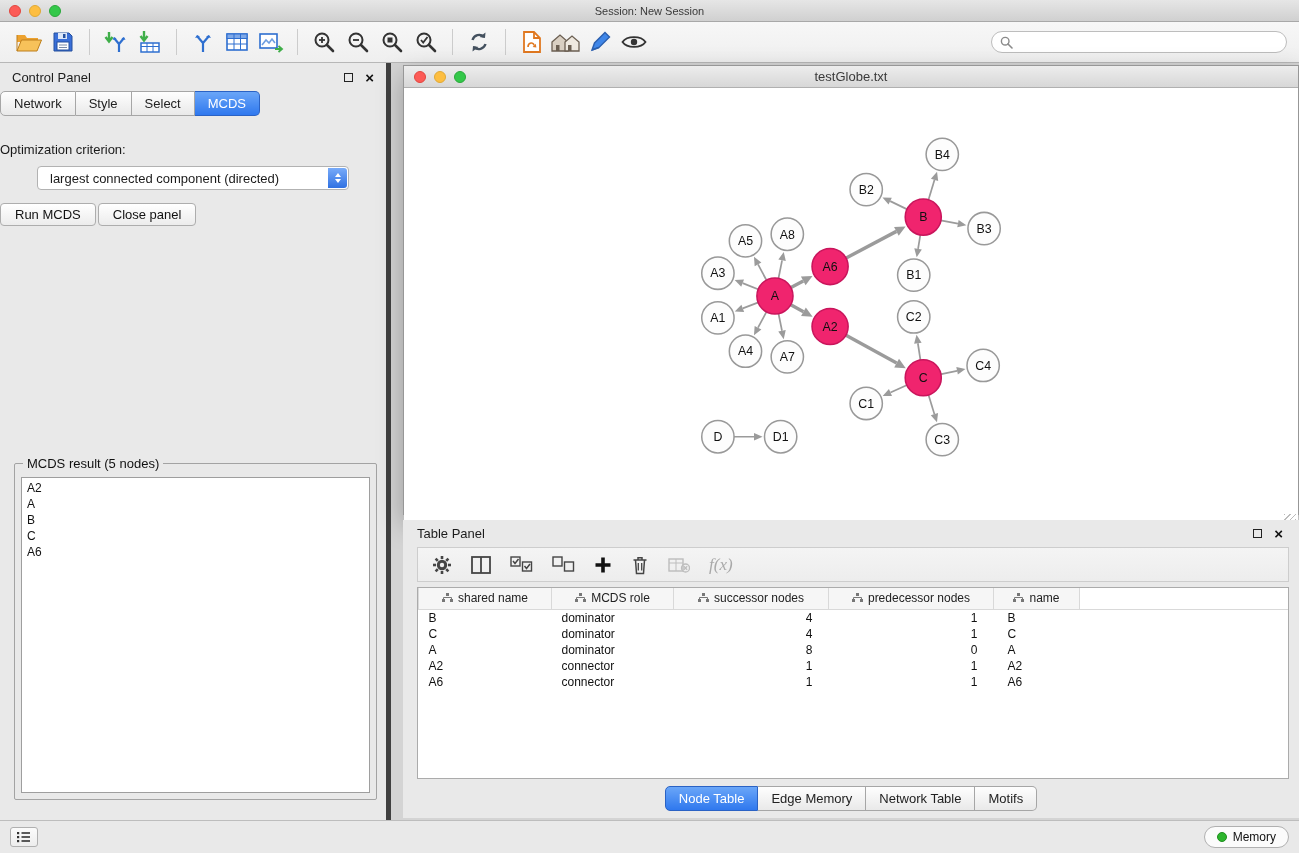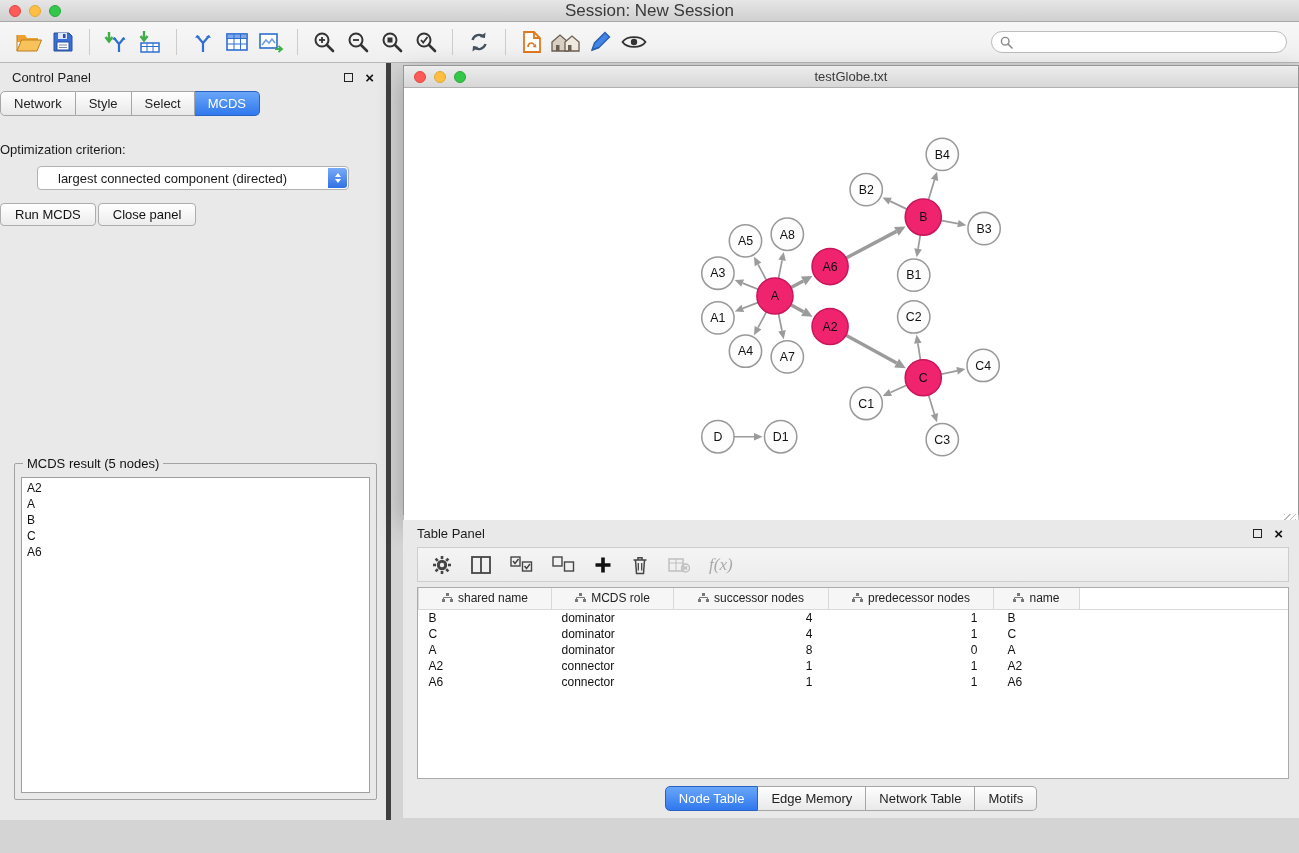--- a/index.html
+++ b/index.html
@@ -8,21 +8,21 @@
 
   
   .titlebar { position:absolute; left:0; top:0; width:100%; height:22px;
     background:linear-gradient(#e6e6e6,#d0d0d0); border-bottom:1px solid #a8a8a8;
     display:flex; align-items:center; justify-content:center; }
   .traffic { position:absolute; left:9px; top:5px; display:flex; gap:8px; }
   .light { width:12px; height:12px; border-radius:50%; display:inline-block; }
   .light.red { background:#fc5b57; border:1px solid #e2463f; }
   .light.yellow { background:#fdbe41; border:1px solid #e0a935; }
   .light.green { background:#34c84a; border:1px solid #2aa83b; }
-  .titlebar .title { color:#3a3a3a; font-size:17px; }
+  .titlebar .title { color:#3a3a3a; font-size:11px; }
 
   
   .toolbar { position:absolute; left:0; top:22px; width:100%; height:41px;
     background:linear-gradient(#f7f7f7,#efefef); border-bottom:1px solid #b7b7b7;
     display:flex; align-items:center; padding:0 12px; }
   .tb-btn { width:34px; height:32px; display:flex; align-items:center; justify-content:center; flex:0 0 auto; }
   .tb-sep { width:1px; height:26px; background:#cccccc; margin:0 9px; flex:0 0 auto; }
   .search-box { margin-left:auto; width:296px; height:22px; border:1px solid #bdbdbd; border-radius:12px;
     background:#fff; display:flex; align-items:center; padding:0 8px; gap:5px; }
   .search-box input { border:none; outline:none; flex:1; font-size:12px; background:transparent; font-family:"Liberation Sans",sans-serif; }
@@ -36,21 +36,21 @@
   .close-x { font-weight:bold; font-size:15px; color:#111; line-height:1; }
   .seg-tabs { display:flex; justify-content:flex-start; }
   .tab { padding:4px 13px; border:1px solid #a6a6a6; background:linear-gradient(#fefefe,#e9e9e9);
     font-size:13px; color:#222; cursor:default; }
   .tab + .tab { border-left:none; }
   .tab:first-child { border-radius:5px 0 0 5px; }
   .tab:last-child { border-radius:0 5px 5px 0; }
   .tab.selected { background:linear-gradient(#6aa6f8,#2f78ee); color:#fff; border-color:#2a62c4; }
   .opt-label { text-align:left; margin-top:26px; font-size:13px; }
   .dropdown { margin:9px auto 0; width:312px; height:24px; border:1px solid #b2b2b2; border-radius:4px;
-    background:#fff; display:flex; align-items:center; position:relative; padding-left:20px; font-size:13px; }
+    background:#fff; display:flex; align-items:center; position:relative; padding-left:12px; font-size:13px; }
   .dd-stepper { position:absolute; right:1px; top:1px; bottom:1px; width:19px; border-radius:0 3px 3px 0;
     background:linear-gradient(#78abf9,#3071e2); display:flex; flex-direction:column; align-items:center; justify-content:center; gap:2px; }
   .dd-arrow { width:0; height:0; border-left:3.5px solid transparent; border-right:3.5px solid transparent; }
   .dd-arrow.up { border-bottom:4px solid #fff; }
   .dd-arrow.down { border-top:4px solid #fff; }
   .cp-buttons { display:flex; gap:2px; margin-top:13px; }
   .btn { padding:3px 14px; border:1px solid #adadad; border-radius:4px;
     background:linear-gradient(#ffffff,#ececec); font-size:13px; color:#111; }
   fieldset.result-box { position:absolute; left:14px; right:9px; top:393px; bottom:20px;
     border:1px solid #a3a3a3; border-radius:2px; padding:6px; background:transparent; }
@@ -582,14 +582,34 @@
       </table>
     </div>
     <div class="seg-tabs tp-tabs" id="tp-tabs">
         <div class="tab selected">Node Table</div>
         <div class="tab">Edge Memory</div>
         <div class="tab">Network Table</div>
         <div class="tab">Motifs</div>
       </div>
   </div>
 
+  <div class="statusbar">
+    <span class="status-left-btn">
+      <svg width="14" height="12" viewBox="0 0 14 12">
+        <g stroke="#333" stroke-width="1.6">
+            <line x1="4.5" y1="2" x2="13" y2="2"></line>
+            <line x1="4.5" y1="6" x2="13" y2="6"></line>
+            <line x1="4.5" y1="10" x2="13" y2="10"></line>
+          </g>
+        <g fill="#333">
+            <rect x="0" y="1" width="2.2" height="2.2"></rect>
+            <rect x="0" y="5" width="2.2" height="2.2"></rect>
+            <rect x="0" y="9" width="2.2" height="2.2"></rect>
+          </g>
+      </svg>
+    </span>
+    <span class="memory-btn">
+      <span class="mem-dot"></span>
+      <span>Memory</span>
+    </span>
+  </div>
 
 </div>
 
 </body></html>

